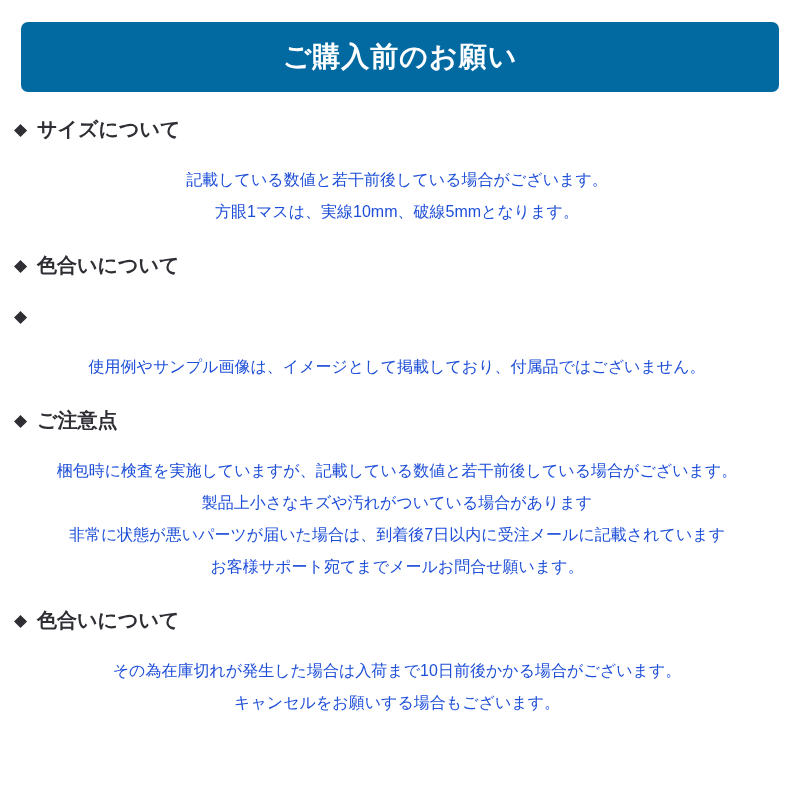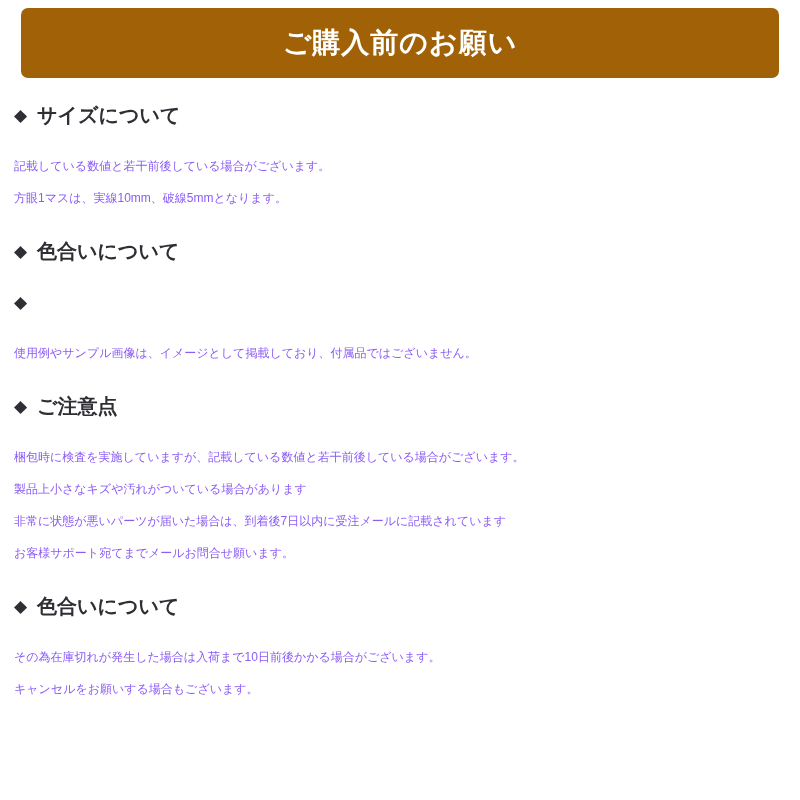--- a/index.html
+++ b/index.html
@@ -15,22 +15,22 @@
   }
   .page {
     width: 800px;
     height: 800px;
     box-sizing: border-box;
   }
   
   .banner {
     width: 758px;
     height: 70px;
-    margin: 8px auto 0 auto;
-    background: #a16207;
+    margin: 22px auto 0 auto;
+    background: #0369a1;
     border-radius: 7px;
     display: flex;
     align-items: center;
     justify-content: center;
   }
   .banner h1 {
     margin: 0;
     font-size: 28px;
     font-weight: bold;
     color: #ffffff;
@@ -49,23 +49,24 @@
     display: flex;
     align-items: center;
   }
   .bullet {
     font-size: 17px;
     margin-right: 10px;
     color: #2e2e34;
   }
   .section-body {
     margin: 21px 0 0 0;
-    font-size: 12px;
+    font-size: 16px;
     line-height: 32px;
-    color: #8b5cf6;
+    color: #1d4ed8;
+    text-align: center;
   }
   .section-body .line {
     display: block;
     white-space: nowrap;
   }
 </style>
 </head>
 <body>
 
 <div class="page">

